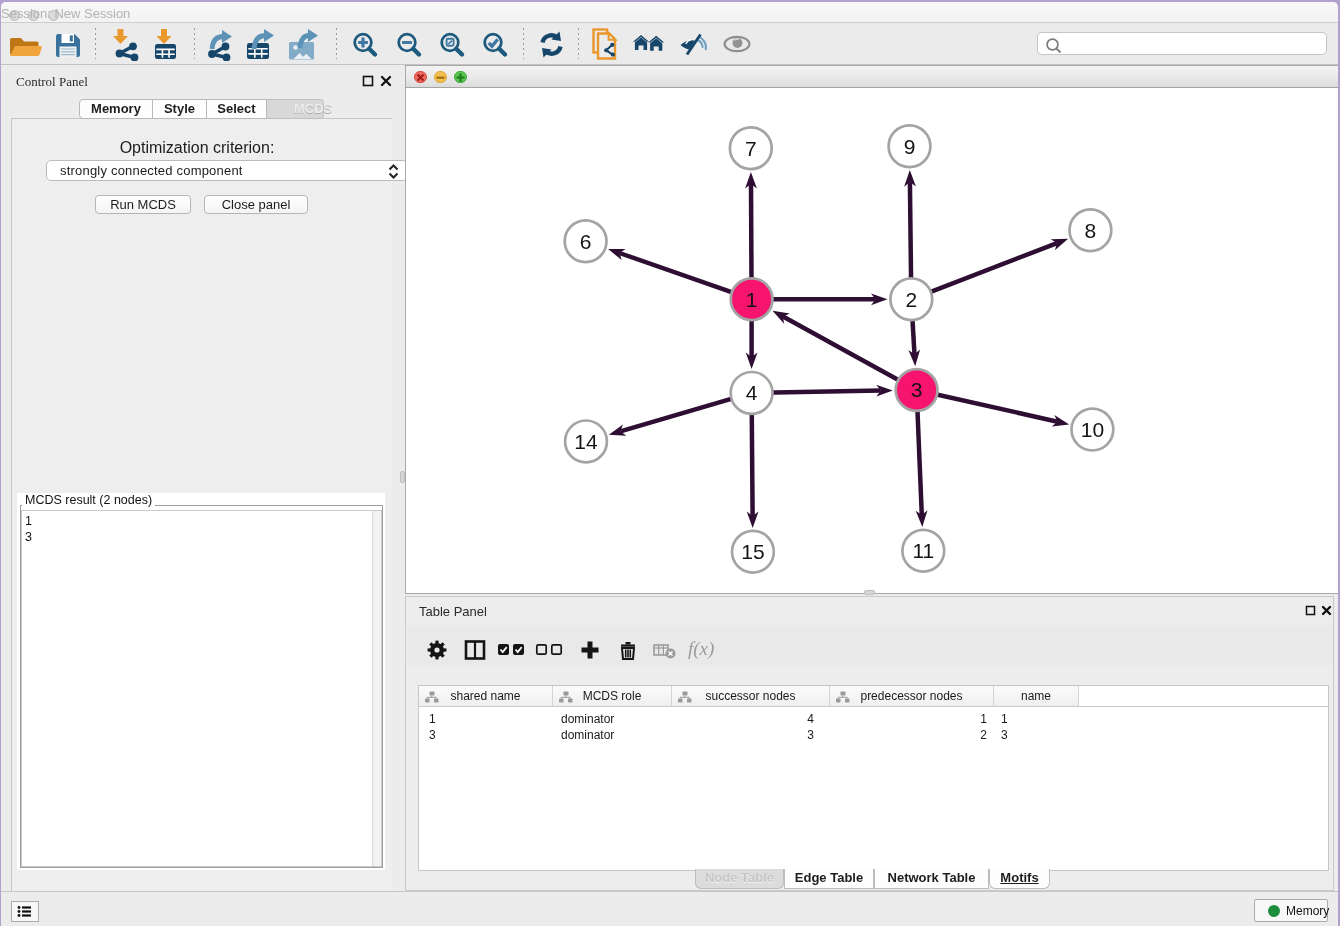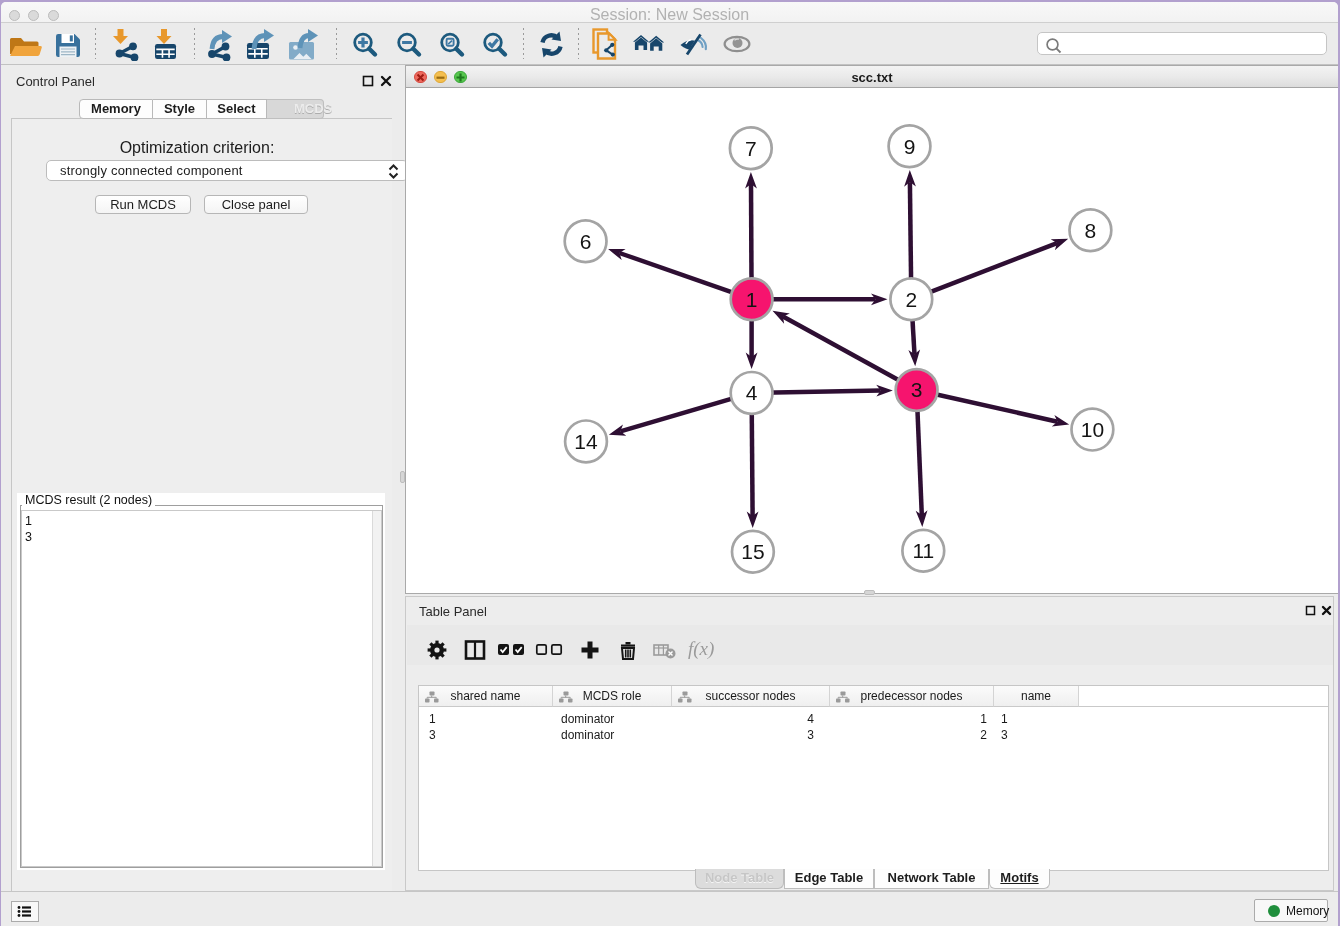--- a/index.html
+++ b/index.html
@@ -6,33 +6,33 @@
 html,body { width:1340px; height:926px; overflow:hidden; }
 body { background:#b2a0ce; font-family:"Liberation Sans", sans-serif; position:relative; }
 .abs { position:absolute; }
 #app { position:absolute; left:1px; top:2px; width:1337px; height:924px; background:#ececec; border-radius:5px 5px 0 0; overflow:hidden; }
 
 #titlebar { position:absolute; left:0; top:0; width:100%; height:21px;
   background:linear-gradient(#f8f8f8,#f2f2f2); border-bottom:1px solid #cfcfcf; }
 .tl { position:absolute; top:7.5px; width:11px; height:11px; border-radius:50%;
   background:#dadada; border:1px solid #bcbcbc; }
 #titlebar .t1{left:8px;} #titlebar .t2{left:27px;} #titlebar .t3{left:47px;}
-#titletext { position:absolute; top:4px; left:0; width:100%; text-align:center;
-  font-size:16px; color:#b2b2b2; }
+#titletext { position:absolute; top:4px; left:0; width:100%; 
+  font-size:13px; color:#b2b2b2; }
 
 #toolbar { position:absolute; left:0; top:21px; width:100%; height:42px;
   background:#ebebeb; border-bottom:1px solid #c2c2c2; }
 .tsep { position:absolute; top:5px; width:1px; height:31px;
   background-image:repeating-linear-gradient(#9a9a9a 0 2px, transparent 2px 5px); }
 
 #search { position:absolute; left:1036px; top:9px; width:290px; height:23px;
   background:#fff; border:1px solid #c5c5c5; border-radius:5px; }
 
 #cpanel { position:absolute; left:1px; top:64px; width:391px; height:827px; background:#ececec; }
-#cpanel .ptitle { position:absolute; left:14px; top:8px; font-size:13px; color:#2a2a2a; }
+#cpanel .ptitle { position:absolute; left:14px; top:8px; font-size:13px; color:#2a2a2a;font-family:Liberation Serif, serif; }
 .tab { position:absolute; top:33px; height:20px; background:#fdfdfd;
   border:1px solid #b9b9b9; border-left:none; font-size:13px; font-weight:700; color:#1d1d1d;
   text-align:center; line-height:18px; }
 .tabsel { background:#d8d8d8; color:#ececec; text-shadow:0 1px 0 #adadad; border-color:#bfbfbf;padding-left:27px; }
 #innerp { position:absolute; left:9px; top:52px; width:381px; height:775px;
   background:#eeeeee; border-top:1px solid #c6c6c6; border-left:1px solid #c6c6c6; }
 #optlabel { position:absolute; left:0; top:73px; width:390px; text-align:center;
   font-size:16px; color:#1c1c1c; }
 #seldrop { position:absolute; left:44px; top:94px; width:362px; height:21px; background:#fff;
   border:1px solid #bcbcbc; border-radius:5px; font-size:13px; color:#1c1c1c;
@@ -283,21 +283,20 @@
       <div class="mac" style="left:48px;background:#57c64e;border:1px solid #3aa73a;"></div>
       <svg class="abs" style="left:10px;top:6.5px" width="9" height="9">
           <path d="M1.5 1.5 L7.5 7.5 M7.5 1.5 L1.5 7.5" stroke="#9f1c14" stroke-width="2"></path>
         </svg>
       <svg class="abs" style="left:30px;top:6.5px" width="9" height="9">
           <rect x="0.5" y="3.6" width="8" height="2.2" fill="#9a6c12"></rect>
         </svg>
       <svg class="abs" style="left:50px;top:6.5px" width="9" height="9">
           <path d="M4.5 0.5 V8.5 M0.5 4.5 H8.5" stroke="#1e7a1e" stroke-width="2.2"></path>
         </svg>
-      <div class="txt">scc.txt</div>
     </div>
   </div>
   <div class="abs" style="left:399px;top:469px;width:5px;height:12px;background:#d6d6d6;border:1px solid #bdbdbd;border-radius:2px;"></div>
 <div class="abs" style="left:863px;top:588px;width:11px;height:5px;background:#d6d6d6;border:1px solid #bdbdbd;border-radius:2px;"></div>
 <svg id="graph" width="933" height="505" viewBox="0 0 933 505" style="position:absolute;left:405px;top:87px">
       <line x1="345.6" y1="210.2" x2="345.0" y2="95.0" stroke="#2e0f33" stroke-width="4.5"></line>
       <polygon points="344.9,83.0 350.9,99.5 345.0,95.0 339.1,99.5" fill="#2e0f33"></polygon>
       <line x1="345.6" y1="210.2" x2="213.4" y2="164.0" stroke="#2e0f33" stroke-width="4.5"></line>
       <polygon points="202.1,160.1 219.6,159.9 213.4,164.0 215.7,171.1" fill="#2e0f33"></polygon>
       <line x1="345.6" y1="210.2" x2="469.5" y2="210.3" stroke="#2e0f33" stroke-width="4.5"></line>

